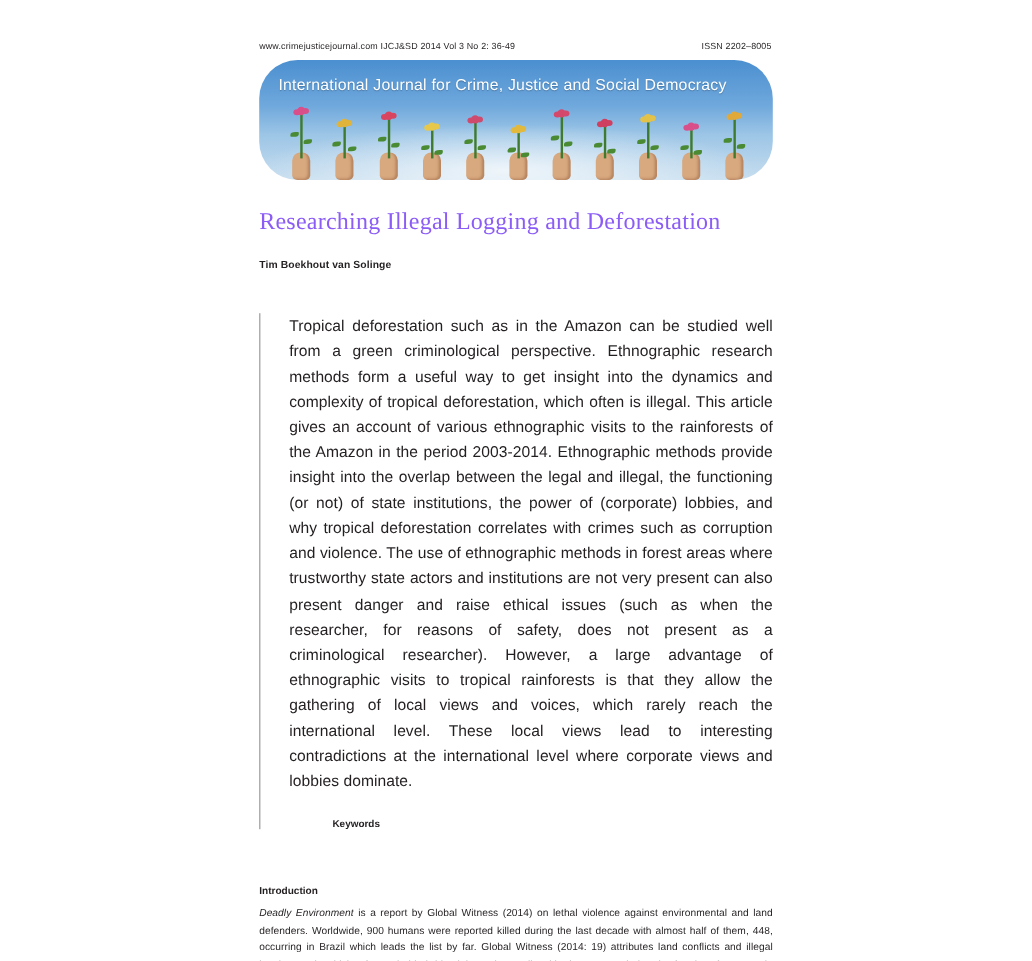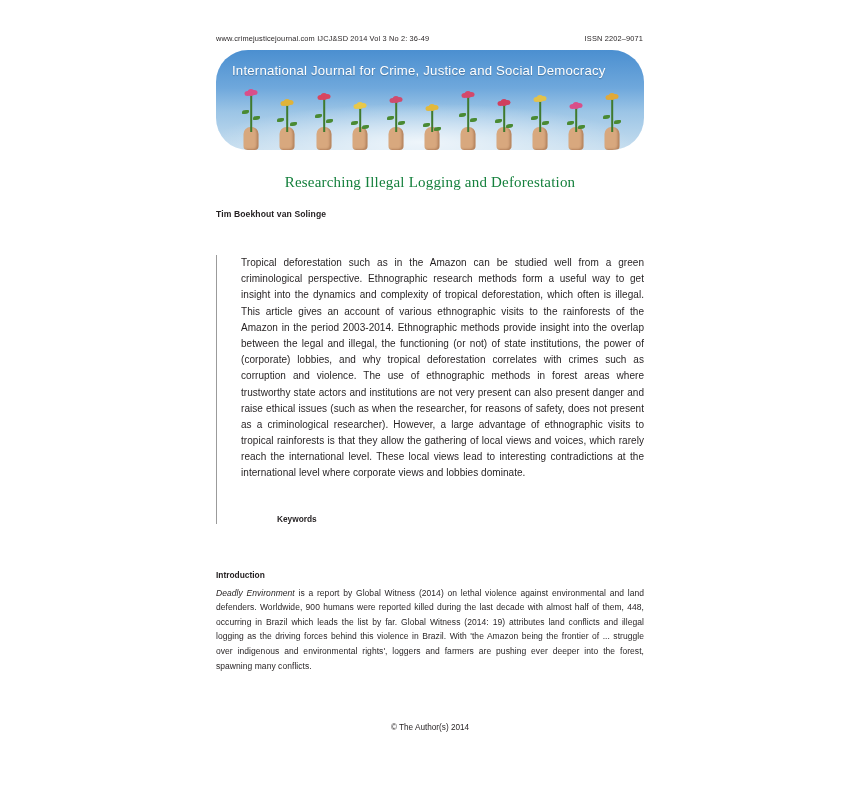--- a/index.html
+++ b/index.html
@@ -133,25 +133,24 @@
     position: absolute;
     left: 4px; top: 1px;
     width: 6px; height: 5px;
     border-radius: 50%;
     background: inherit;
   }
 
   
   .article-title {
     font-family: "Liberation Serif", serif;
-    font-size: 15px;
-    color: #15803d;
+    font-size: 20px;
+    color: #8b5cf6;
     margin-top: 24px;
     letter-spacing: 0.2px;
-    text-align: center;
   }
   .author {
     font-family: "Liberation Sans", sans-serif;
     font-weight: bold;
     font-size: 8.6px;
     margin-top: 18px;
     letter-spacing: 0.1px;
   }
   .affiliation {
     font-family: "Liberation Sans", sans-serif;
@@ -166,31 +165,31 @@
     padding-left: 24px;
     border-left: 1.2px solid #9b9b9b;
   }
   .ab-head {
     font-family: "Liberation Sans", sans-serif;
     font-weight: bold;
     font-size: 8.3px;
   }
   .ab-body {
     font-family: "Liberation Sans", sans-serif;
-    font-size: 10px;
+    font-size: 13px;
     line-height: 1.62;
     text-align: justify;
     margin-top: 8px;
     letter-spacing: 0.05px;
   }
   .kw-head {
     font-family: "Liberation Sans", sans-serif;
     font-weight: bold;
     font-size: 8.3px;
-    margin-top: 32px;
+    margin-top: 20px;
     padding-left: 36px;
   }
   .kw-body {
     font-family: "Liberation Sans", sans-serif;
     font-size: 7.8px;
     line-height: 1.62;
     text-align: justify;
     margin-top: 8px;
     letter-spacing: 0.05px;
   }
@@ -221,21 +220,21 @@
   }
 </style>
 </head>
 <body>
 
 <div class="page">
   <div class="content">
 
     <div class="runhead">
       <span class="left">www.crimejusticejournal.com IJCJ&amp;SD 2014 Vol 3 No 2: 36-49</span>
-      <span class="right">ISSN 2202–9071</span>
+      <span class="right">ISSN 2202–8005</span>
     </div>
 
     <div class="banner">
       <div class="skyglow"></div>
       <div class="banner-title">International Journal for Crime, Justice and Social Democracy</div>
       <div class="plants">
         <div class="plant" style="left:22px;">
           <div class="hand"></div>
           <div class="stem" style="height:40px;"></div>
           <div class="leaf" style="left:4px;bottom:36px;"></div>

